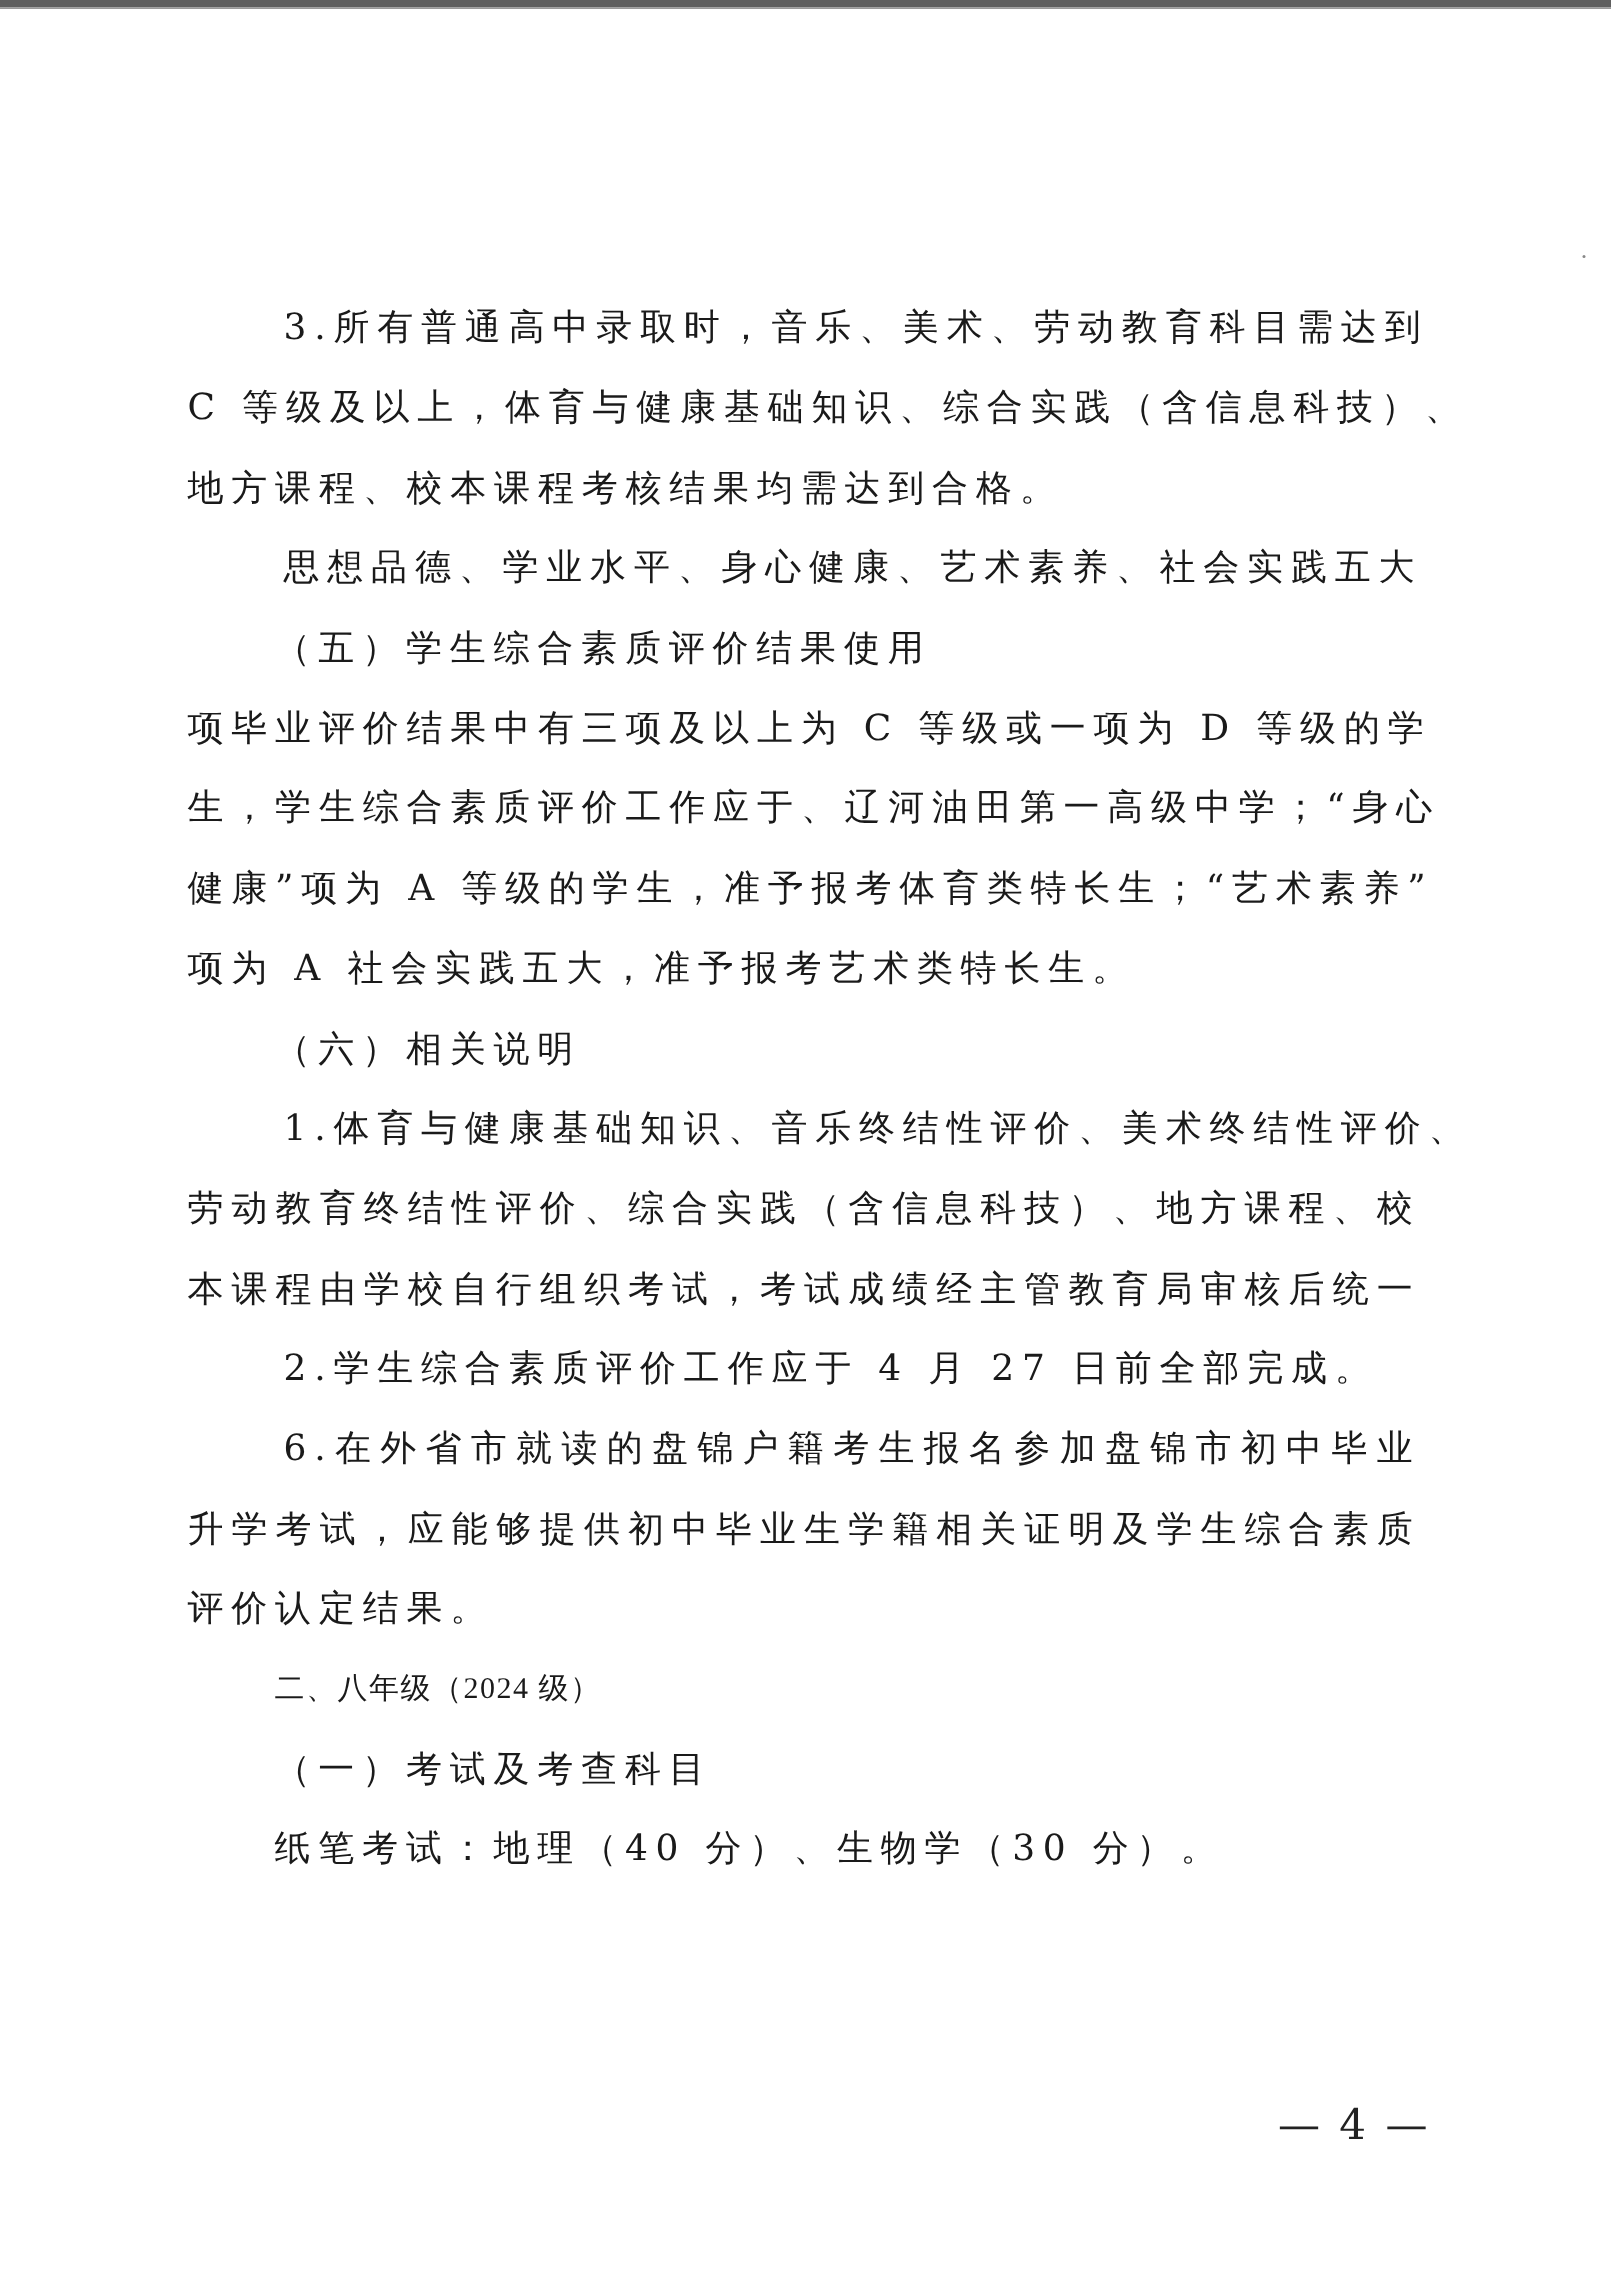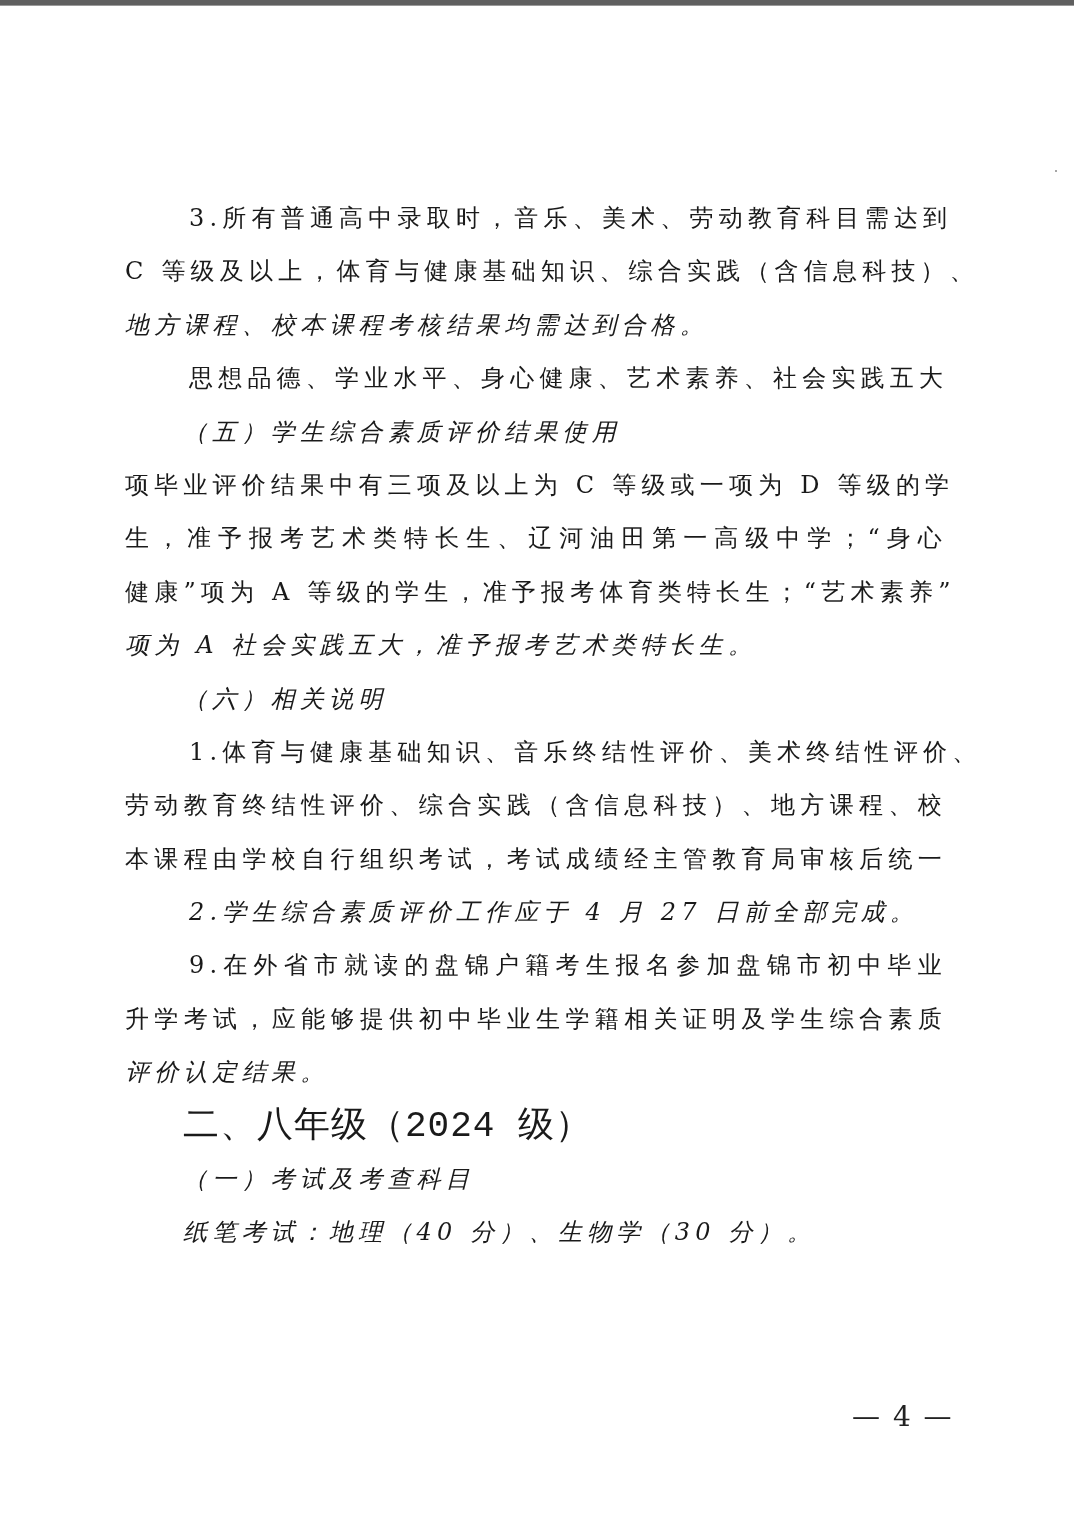--- a/index.html
+++ b/index.html
@@ -8,56 +8,56 @@
     font-family: "DejaVu Serif", "Liberation Serif", serif; color: #1a1a1a;
   }
   .topbar { position: absolute; left: 0; top: 0; width: 1074px; height: 5px; background: #5f5f5f; }
   .topbar2 { position: absolute; left: 0; top: 5px; width: 1074px; height: 1px; background: #9a9a9a; }
   .speck { position: absolute; left: 1055px; top: 170px; width: 2px; height: 2px; background: #888; border-radius: 1px; }
   .page { position: absolute; left: 125px; top: 192px; width: 822px; }
   .line {
     height: 53.4px; line-height: 53.4px; font-size: 24px; letter-spacing: 5.2px;
     white-space: nowrap; overflow: visible; text-align: justify; text-align-last: justify;
   }
-  .line.short { text-align-last: left; font-style: italic; }
+  .line.short { text-align-last: left; }
   .indent { padding-left: 64px; }
   .indent-s { padding-left: 58px; }
-  .h1 { font-family: Liberation Mono, monospace; font-size: 36px; letter-spacing: 1px; padding-left: 58px; text-align-last: left; }
+  .h1 { font-family: Liberation Serif, serif; font-size: 20px; letter-spacing: 1px; padding-left: 58px; text-align-last: left; }
   .pagenum { position: absolute; left: 852px; top: 1400px; font-size: 28px; font-family: "DejaVu Serif", serif; letter-spacing: 2px; color: #222; }
 </style>
 </head>
 <body>
 
 <div class="topbar"></div>
 <div class="topbar2"></div>
 <div class="speck"></div>
 
 <div class="page">
 
   <div class="line indent">3.所有普通高中录取时，音乐、美术、劳动教育科目需达到</div>
   <div class="line">C 等级及以上，体育与健康基础知识、综合实践（含信息科技）、</div>
   <div class="line short">地方课程、校本课程考核结果均需达到合格。</div>
 
   <div class="line indent">思想品德、学业水平、身心健康、艺术素养、社会实践五大</div>
 
   <div class="line short indent-s">（五）学生综合素质评价结果使用</div>
   <div class="line">项毕业评价结果中有三项及以上为 C 等级或一项为 D 等级的学</div>
-  <div class="line">生，准予报考艺术类特长生、辽河油田第一高级中学；“身心</div>
+  <div class="line">生，学生综合素质评价工作应于、辽河油田第一高级中学；“身心</div>
   <div class="line">健康”项为 A 等级的学生，准予报考体育类特长生；“艺术素养”</div>
   <div class="line short">项为 A 社会实践五大，准予报考艺术类特长生。</div>
 
   <div class="line short indent-s">（六）相关说明</div>
 
   <div class="line indent">1.体育与健康基础知识、音乐终结性评价、美术终结性评价、</div>
   <div class="line">劳动教育终结性评价、综合实践（含信息科技）、地方课程、校</div>
   <div class="line">本课程由学校自行组织考试，考试成绩经主管教育局审核后统一</div>
 
   <div class="line short indent">2.学生综合素质评价工作应于 4 月 27 日前全部完成。</div>
 
-  <div class="line indent">9.在外省市就读的盘锦户籍考生报名参加盘锦市初中毕业</div>
+  <div class="line indent">6.在外省市就读的盘锦户籍考生报名参加盘锦市初中毕业</div>
   <div class="line">升学考试，应能够提供初中毕业生学籍相关证明及学生综合素质</div>
   <div class="line short">评价认定结果。</div>
 
   <div class="line h1">二、八年级（2024 级）</div>
 
   <div class="line short indent-s">（一）考试及考查科目</div>
 
 
   <div class="line short indent-s">纸笔考试：地理（40 分）、生物学（30 分）。</div>
 </div>

